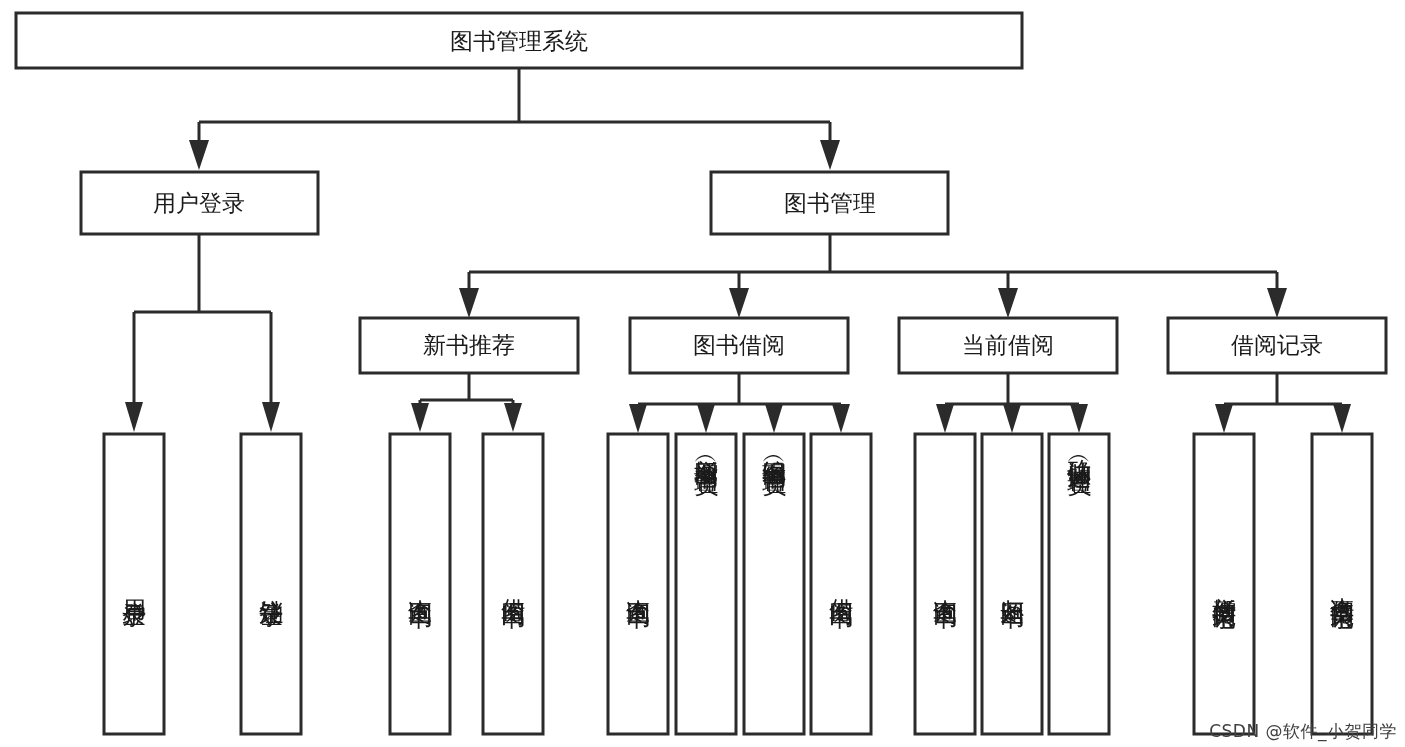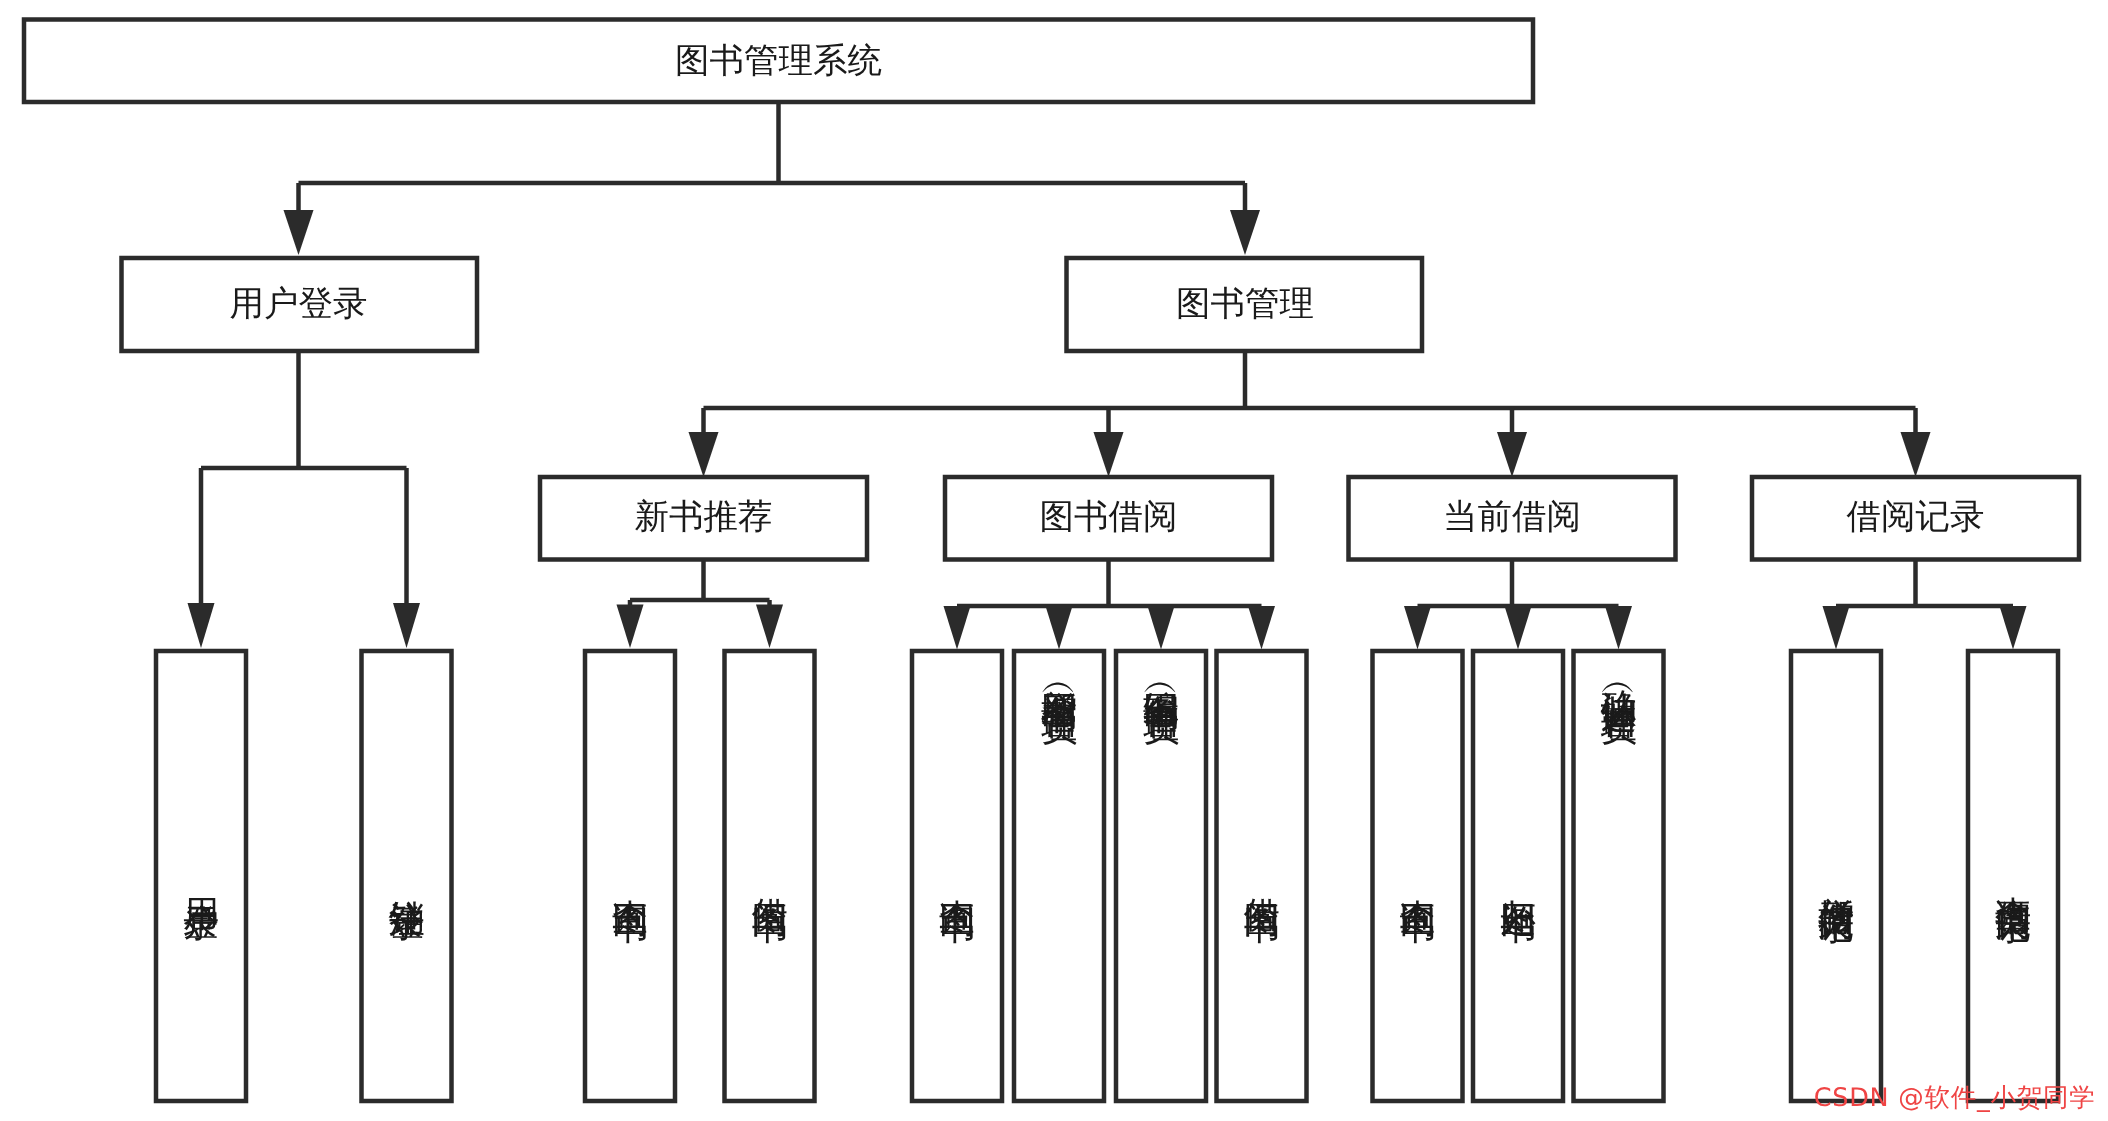--- a/index.html
+++ b/index.html
@@ -6,21 +6,21 @@
   body{width:1405px;height:747px;overflow:hidden;
        font-family:"DejaVu Sans","Liberation Sans",sans-serif;}
   #stage{position:relative;width:1405px;height:747px;background:#fff;}
   svg#diagram{position:absolute;left:0;top:0;width:1405px;height:747px;display:block;}
   .box-rect{fill:#ffffff;stroke:#2b2b2b;stroke-width:3;}
   .conn{stroke:#2b2b2b;stroke-width:3;fill:none;}
   .arrow-head{fill:#2b2b2b;stroke:none;}
   .node-label{font-family:"DejaVu Sans","Liberation Sans",sans-serif;
               fill:#1a1a1a;font-size:23px;text-anchor:middle;
               dominant-baseline:middle;}
-  .watermark{position:absolute;right:8px;bottom:4px;color:#ef4444;
+  .watermark{position:absolute;right:8px;bottom:4px;color:#404040;
              font-size:17px;font-family:"DejaVu Sans","Liberation Sans",sans-serif;
              letter-spacing:.5px;white-space:nowrap;}
 </style>
 </head>
 <body>
 
 <div id="stage">
 
   <svg id="diagram" viewBox="0 0 1405 747">
 

